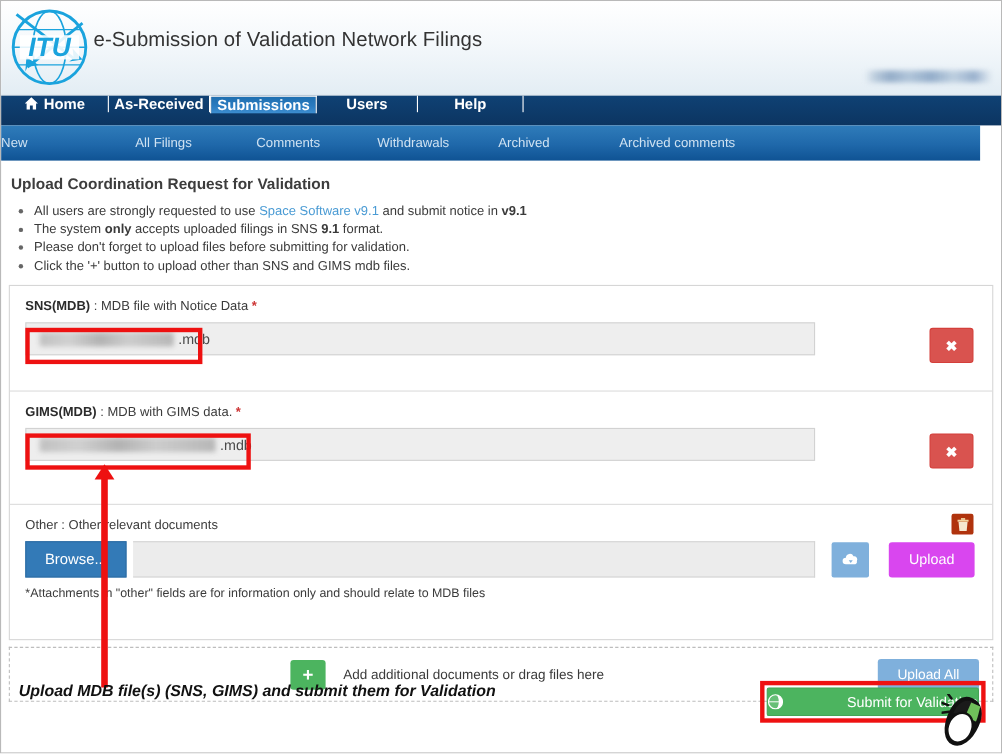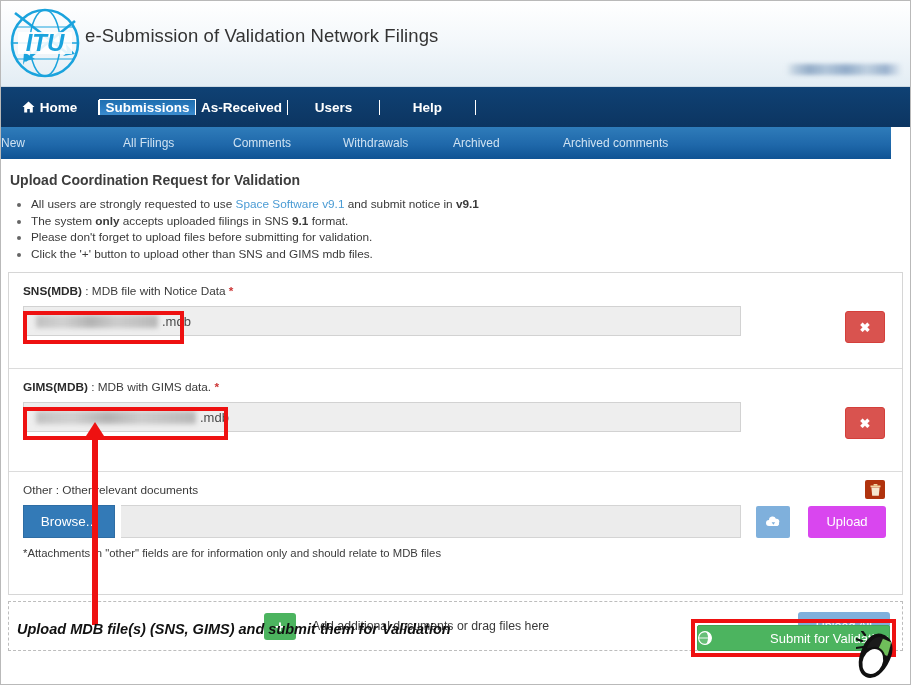--- a/index.html
+++ b/index.html
@@ -49,25 +49,25 @@
       rgba(120,150,185,.75) 20%, rgba(140,168,198,.6) 35%,
       rgba(125,155,190,.8) 52%, rgba(155,180,205,.55) 70%,
       rgba(120,150,188,.7) 86%, rgba(255,255,255,0) 100%);
     filter: blur(2.2px);
     border-radius: 2px;
   }
 
   
   .mainnav {
     position: relative;
-    height: 40px;
+    height: 27px;
     background: #0d3b66;
     background: linear-gradient(to bottom, #0f4174 0%, #0c3561 100%);
     display: flex;
-    align-items: center;
+    align-items: flex-start;
   }
   .mainnav .tab {
     color: #ffffff;
     font-size: 13.5px;
     font-weight: bold;
     display: flex;
     align-items: center;
     justify-content: center;
     border-right: 1px solid #ffffff;
     box-sizing: border-box;
@@ -400,25 +400,25 @@
 
   <div class="mainnav">
     <div class="tab home">
       <span class="home-icon">
         <svg width="13" height="12" viewBox="0 0 13 12">
           <path d="M6.5 0.5 L12.5 6 L10.8 6 L10.8 11.5 L7.8 11.5 L7.8 8 L5.2 8 L5.2 11.5 L2.2 11.5 L2.2 6 L0.5 6 Z" fill="#ffffff"></path>
         </svg>
       </span>
       <span>Home</span>
     </div>
+    <div class="tab t3">
+      <span>As-Received</span>
+    </div>
     <div class="tab t2 active">
       <span>Submissions</span>
-    </div>
-    <div class="tab t3">
-      <span>As-Received</span>
     </div>
     <div class="tab t4">
       <span>Users</span>
     </div>
     <div class="tab t5">
       <span>Help</span>
     </div>
   </div>
 
   <div class="subnav">

